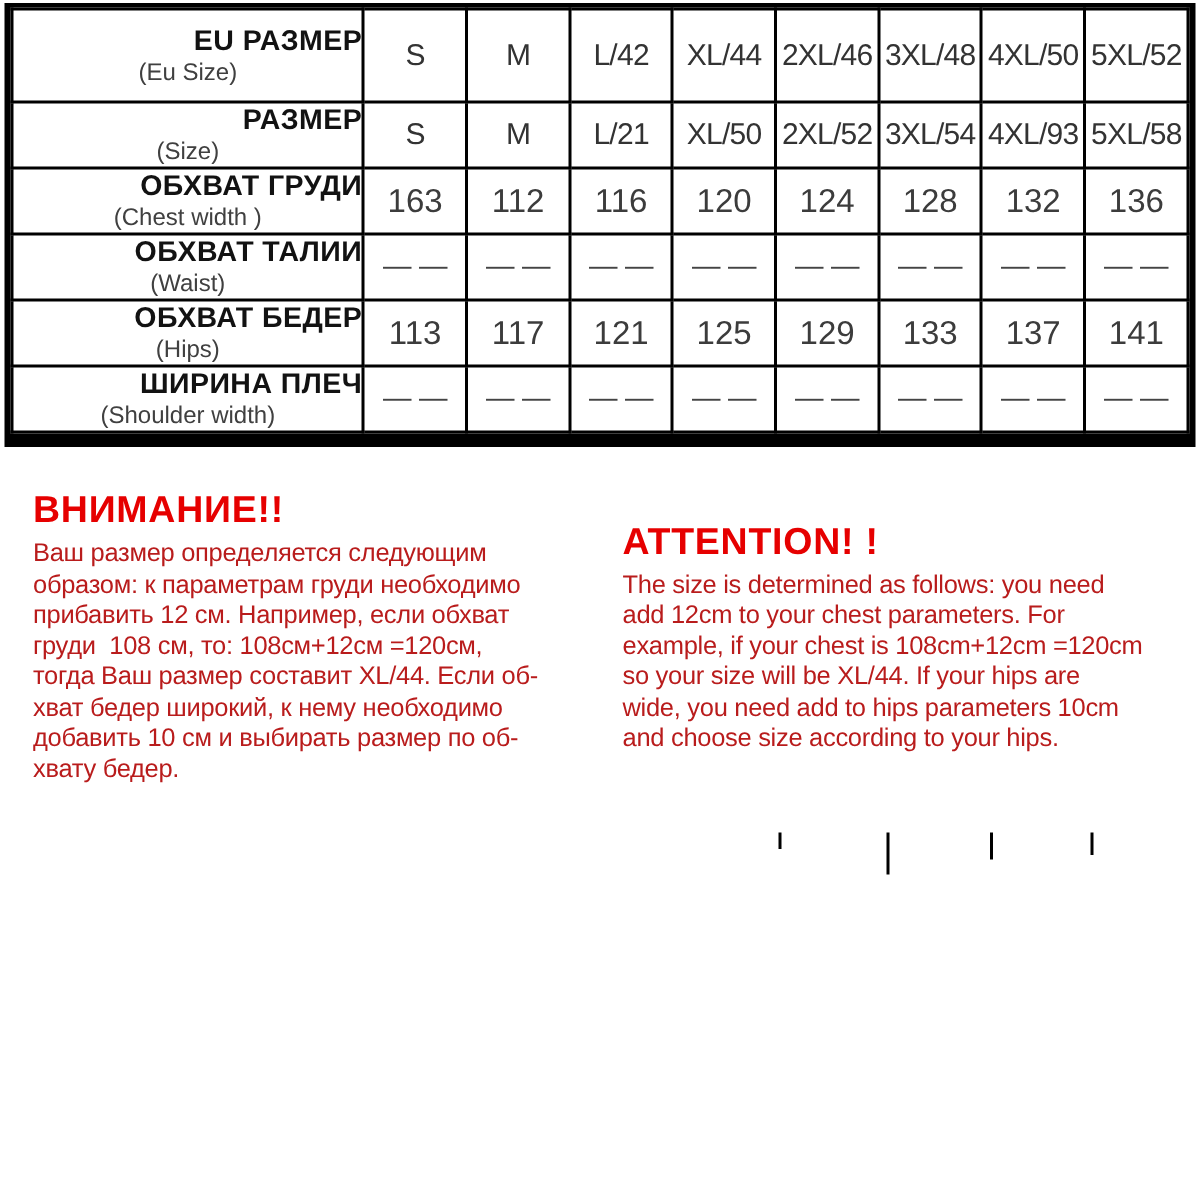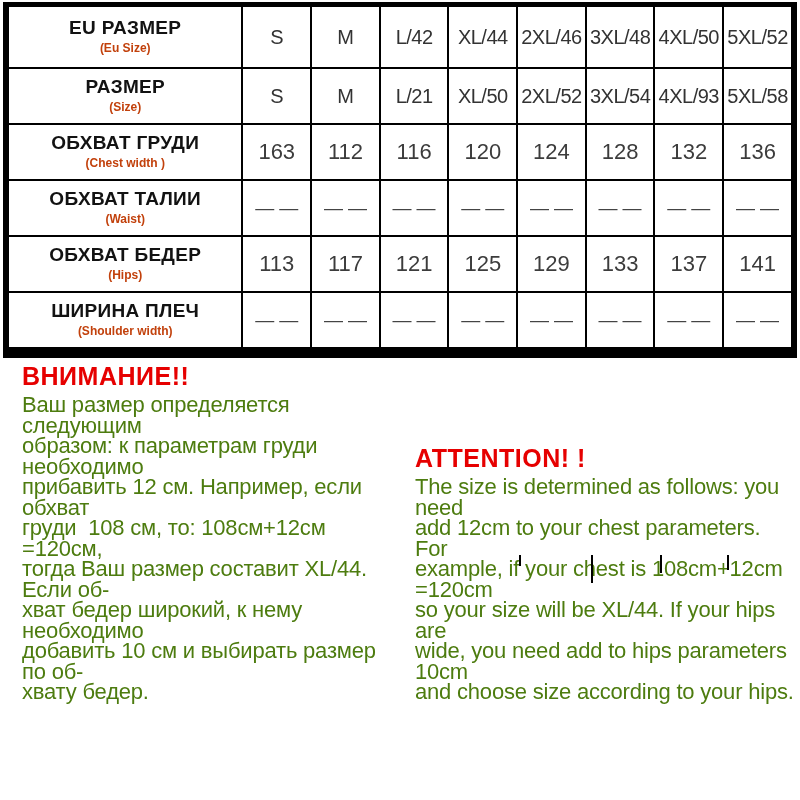--- a/index.html
+++ b/index.html
@@ -26,33 +26,34 @@
     border-collapse: collapse;
     table-layout: fixed;
   }
   .size-table th, .size-table td {
     border: 2px solid #000;
     text-align: center;
     vertical-align: middle;
     padding: 0;
     background: #fff;
   }
-  .size-table tr { height: 56px; }
+  .size-table tr { height: 44px; }
   .size-table tr.r0 { height: 62px; }
   .row-label {
     font-size: 19px;
     font-weight: bold;
     color: #121212;
     letter-spacing: 0.3px;
     line-height: 22px;
+    text-align: right;
   }
   .row-sub {
-    font-size: 12px;
-    font-weight: bold;
-    color: #c2410c;
+    font-size: 16px;
+    font-weight: normal;
+    color: #404040;
     line-height: 19px;
   }
   td.cell {
     font-size: 22px;
     color: #3c3c3c;
   }
   tr.size-row td.cell {
     font-size: 20px;
     letter-spacing: -0.5px;
     color: #333;
@@ -71,38 +72,39 @@
     background: #000;
   }
   .stub.s1 { left: 519px; top: 555px; height: 11px; }
   .stub.s2 { left: 591px; top: 555px; height: 28px; }
   .stub.s3 { left: 660px; top: 555px; height: 18px; }
   .stub.s4 { left: 727px; top: 555px; height: 15px; }
 
   
   .notes {
     display: flex;
-    align-items: flex-end;
+    align-items: center;
     padding: 3px 0 0 22px;
+    margin-top: 24px;
   }
   .note { width: 373px; }
   .note.en { margin-left: 20px; width: 383px; }
   .note h2 {
     margin: 0;
     font-size: 25px;
     font-weight: bold;
     letter-spacing: 0.5px;
     line-height: 30px;
   }
   .note .body {
     margin: 4px 0 0 0;
-    font-size: 22px;
+    font-size: 17px;
     line-height: 20.5px;
     letter-spacing: -0.2px;
-    color: #4d7c0f;
+    color: #b91c1c;
     white-space: pre-wrap;
   }
 </style>
 </head>
 <body>
 
 <div class="table-frame">
   <table class="size-table">
     <colgroup>
       <col style="width:29.9%">

